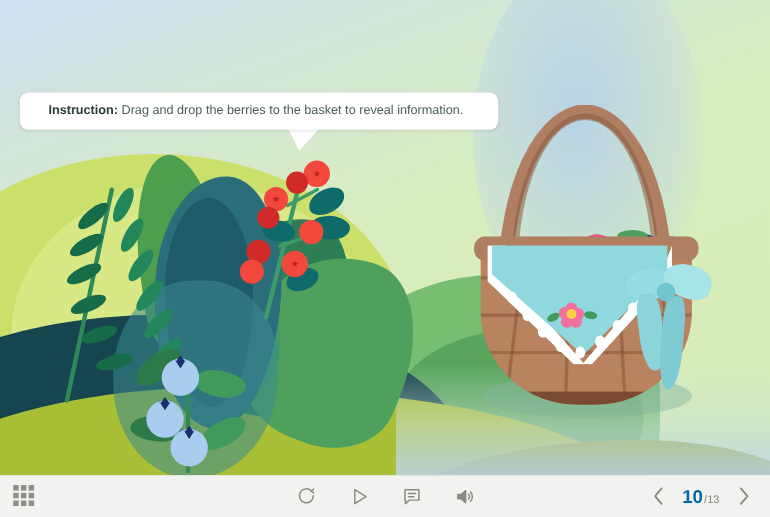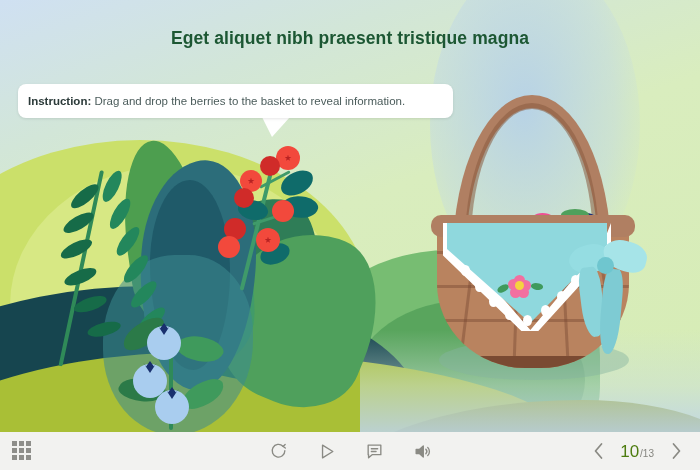--- a/index.html
+++ b/index.html
@@ -120,40 +120,40 @@
   .rb-tail{position:absolute;background:#8ad4da;border-radius:30% 30% 45% 45%;}
   .rb-knot{position:absolute;left:22px;top:22px;width:17px;height:17px;border-radius:50%;background:#6fc6cf;}
 
   
   .title{position:absolute;left:0;top:28px;width:700px;text-align:center;
          font-size:17.5px;font-weight:bold;color:#1c5733;letter-spacing:.1px;}
 
   
   .bubble{position:absolute;left:18px;top:84px;width:435px;height:34px;background:#fff;border-radius:8px;
           display:flex;align-items:center;box-shadow:0 1px 3px rgba(0,0,0,.10);}
-  .bubble-text{padding-left:10px;font-size:11.5px;color:#4b5c5b;white-space:nowrap;}
+  .bubble-text{padding-left:26px;font-size:11.5px;color:#4b5c5b;white-space:nowrap;}
   .bubble-text b{color:#2b3a39;font-weight:bold;}
   .bubble-tail{position:absolute;left:262px;top:117px;width:0;height:0;
                border-left:10px solid transparent;border-right:18px solid transparent;border-top:20px solid #fff;}
 
   
   .toolbar{position:absolute;left:0;top:432px;width:700px;height:38px;background:#f2f2f0;
            display:flex;align-items:center;}
   .tb-left{position:absolute;left:12px;top:9px;}
   .grid-icon{display:grid;grid-template-columns:repeat(3,5px);grid-template-rows:repeat(3,5px);gap:2px;}
   .grid-icon i{display:block;width:5px;height:5px;background:#8e8e8a;}
 
   .tb-center{position:absolute;left:0;top:0;width:700px;height:38px;display:flex;
              align-items:center;justify-content:center;gap:26px;}
   .tb-btn{width:22px;height:22px;display:flex;align-items:center;justify-content:center;cursor:pointer;}
   .tb-btn svg{display:block;}
 
   .tb-right{position:absolute;right:16px;top:0;height:38px;display:flex;align-items:center;gap:14px;}
   .nav-arrow{width:16px;height:20px;display:flex;align-items:center;justify-content:center;cursor:pointer;}
-  .page-num{font-size:17px;font-weight:normal;color:#4d7c0f;line-height:1;}
+  .page-num{font-size:17px;font-weight:bold;color:#0369a1;line-height:1;}
   .page-total{font-size:10px;color:#85857f;line-height:1;}
   .pager{display:flex;align-items:baseline;gap:1px;}
 </style>
 </head>
 <body>
 
 <div class="player">
 
   <div class="stage">
 
@@ -291,21 +291,20 @@
 
       <div class="ribbon">
         <div class="rb-loop" style="left:-6px;top:10px;width:40px;height:28px;transform:rotate(-16deg)"></div>
         <div class="rb-loop" style="left:28px;top:6px;width:44px;height:30px;transform:rotate(14deg);background:#a6e4e8"></div>
         <div class="rb-tail" style="left:6px;top:32px;width:22px;height:70px;transform:rotate(-7deg)"></div>
         <div class="rb-tail" style="left:26px;top:34px;width:20px;height:85px;transform:rotate(5deg);background:#7ecbd3"></div>
         <div class="rb-knot"></div>
       </div>
     </div>
 
-    <div class="title">Eget aliquet nibh praesent tristique magna</div>
 
     <div class="bubble-tail"></div>
     <div class="bubble">
       <div class="bubble-text"><b>Instruction:</b> <span>Drag and drop the berries to the basket to reveal information.</span></div>
     </div>
   </div>
 
   <div class="toolbar">
 
     <div class="tb-left">

